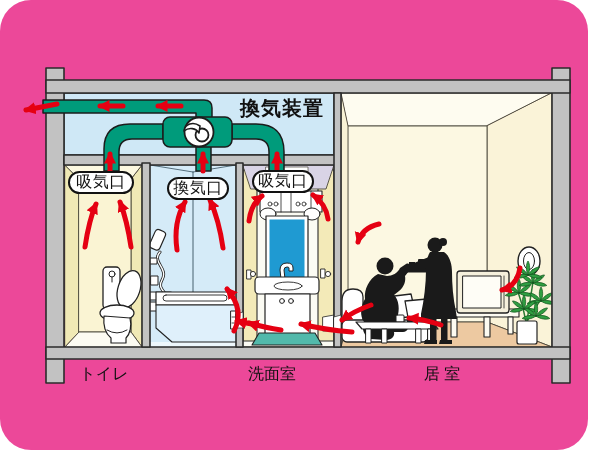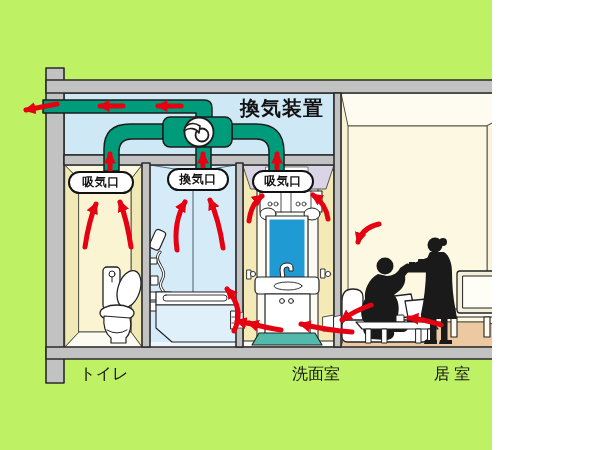--- a/index.html
+++ b/index.html
@@ -1,24 +1,24 @@
 <!DOCTYPE html>
 <html><head>
 <meta charset="utf-8">
 <style>
   html,body{margin:0;padding:0;background:#fff;}
-  .stage{position:relative;width:492px;height:450px;background:#bef264;overflow:hidden;
-         font-family:"Liberation Sans",sans-serif;}
+  .stage{position:relative;width:588px;height:450px;background:#ec4899;overflow:hidden;
+         font-family:"Liberation Sans",sans-serif;border-radius:31px;}
   .stage svg{position:absolute;left:0;top:0;}
   svg *{stroke-linejoin:round;stroke-linecap:round;}
   .txt{position:absolute;color:#111;text-align:center;white-space:nowrap;}
   .device-label{left:232px;top:95px;width:100px;font-size:20px;font-weight:600;letter-spacing:1px;}
   .room-label{top:364px;width:88px;font-size:16px;font-weight:500;}
   .pill{position:absolute;height:19px;background:#fff;border:2px solid #121212;border-radius:12px;
-        display:flex;align-items:center;justify-content:center;font-size:12px;font-weight:700;
+        display:flex;align-items:center;justify-content:center;font-size:16px;font-weight:400;
         color:#111;letter-spacing:0.5px;}
 </style>
 </head>
 <body>
 
 <div class="stage">
 <svg width="600" height="450" viewBox="0 0 600 450">
   <defs>
     <marker id="arr" markerUnits="userSpaceOnUse" markerWidth="13" markerHeight="13" refX="9.5" refY="6" orient="auto">
       <path d="M0,0 L12,6 L0,12 Z" fill="#e50012"></path>
@@ -232,19 +232,19 @@
     <path d="M 379,224 Q 362,228 358,242" marker-end="url(#arr)"></path>
     <path d="M 441,325 Q 423,319 409,318" marker-end="url(#arr)"></path>
     <path d="M 371,305 Q 354,311 342,320" marker-end="url(#arr)"></path>
     <path d="M 520,268 Q 517,286 502,290" marker-end="url(#arr)"></path>
   </g>
 </svg>
 
   <div class="txt device-label">換気装置</div>
 
   <div class="pill" style="left:68px;top:171px;width:62px;">吸気口</div>
-  <div class="pill" style="left:167px;top:168px;width:58px;">換気口</div>
+  <div class="pill" style="left:167px;top:177px;width:58px;">換気口</div>
   <div class="pill" style="left:252px;top:170px;width:58px;">吸気口</div>
 
   <div class="txt room-label" style="left:60px;">トイレ</div>
-  <div class="txt room-label" style="left:252px;text-align:right;">洗面室</div>
-  <div class="txt room-label" style="left:408px;">居 室</div>
+  <div class="txt room-label" style="left:228px;">洗面室</div>
+  <div class="txt room-label" style="left:398px;">居 室</div>
 </div>
 
 </body></html>

